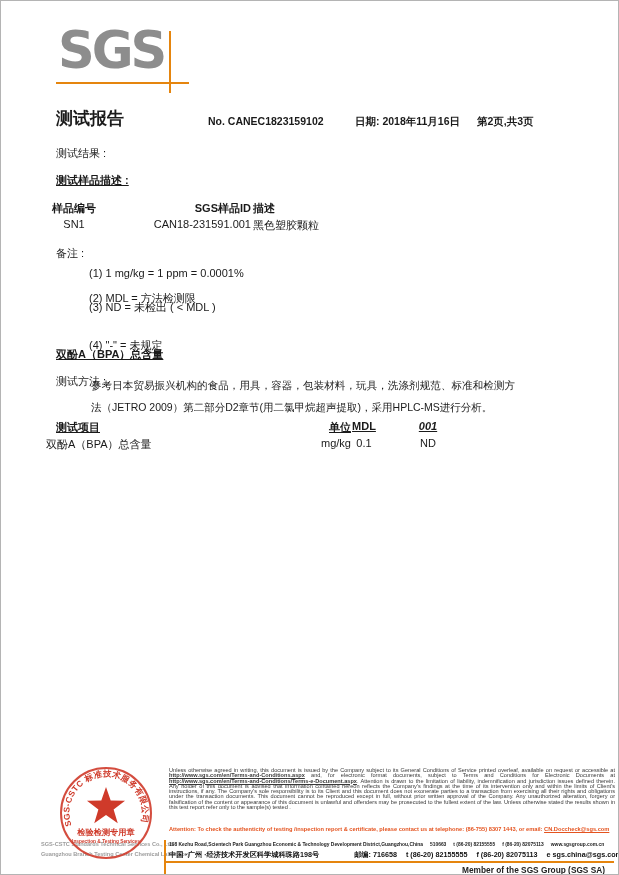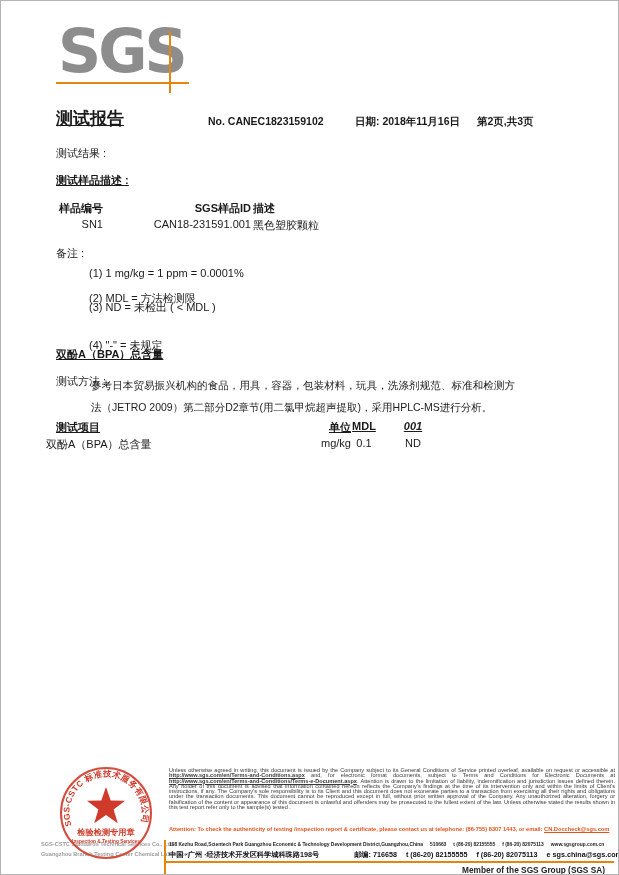--- a/index.html
+++ b/index.html
@@ -4,55 +4,55 @@
 <style>
   html,body{margin:0;padding:0;background:#fff;}
   .page{
     position:relative;width:617px;height:873px;margin:0;
     background:#ffffff;border:1px solid #b4b4b4;overflow:hidden;
     font-family:"Liberation Sans", sans-serif;color:#1a1a1a;
   }
   .abs{position:absolute;white-space:nowrap;}
 
   
-  .logo-text{position:absolute;left:57px;top:20px;font-size:60px;font-weight:bold;
+  .logo-text{position:absolute;left:57px;top:20px;font-size:51px;font-weight:bold;
     color:#8d8d8d;letter-spacing:-3px;font-family:"DejaVu Sans", sans-serif;line-height:60px;}
   .logo-hline{position:absolute;left:55px;top:81px;width:133px;height:2px;background:#e5850e;}
   .logo-vline{position:absolute;left:168px;top:30px;width:2px;height:62px;background:#e5850e;}
 
   
-  .doc-title{left:55px;top:106px;font-size:17px;font-weight:bold;text-decoration:underline;}
+  .doc-title{left:55px;top:106px;font-size:17px;font-weight:bold;}
   .hdr{font-size:10.5px;font-weight:bold;top:114px;}
   .hdr-no{left:207px;}
   .hdr-date{left:354px;}
   .hdr-page{left:476px;}
 
   
   .b{font-size:11px;}
   .results-label{left:55px;top:145px;}
   .sample-desc-title{left:55px;top:172px;font-weight:bold;text-decoration:underline;text-align:center;}
-  .st-c1{left:44px;width:58px;text-align:right;}
+  .st-c1{left:44px;width:58px;text-align:center;}
   .st-c2{left:140px;width:110px;text-align:right;}
   .st-c3{left:252px;}
   .st-h{top:200px;font-weight:bold;}
   .st-r{top:217px;}
   .remarks-label{left:55px;top:245px;}
   .note{left:88px;text-align:right;}
   .note-1{top:266px;} .note-2{top:290px;} .note-3{top:299px;} .note-4{top:337px;}
   .bpa-title{left:55px;top:346px;font-weight:bold;text-decoration:underline;}
   .method-label{left:55px;top:373px;}
   .method-text{position:absolute;left:90px;top:373px;width:424px;font-size:10.5px;
     line-height:22px;white-space:normal;text-align:justify;}
   .rt-h{top:419px;font-weight:bold;text-decoration:underline;}
   .rt-r{top:436px;}
   .rt-item-h{left:55px;}
   .rt-item{left:45px;}
   .rt-unit{left:290px;width:60px;text-align:right;}
   .rt-mdl{left:340px;width:46px;text-align:center;}
-  .rt-001{left:388px;width:48px;text-align:center;}
+  .rt-001{left:403px;width:48px;text-align:center;}
   .it{font-style:italic;}
 
   
   .company-gray{left:40px;font-size:5.6px;font-weight:bold;color:#9c9c9c;}
   .cg-1{top:840px;} .cg-2{top:849.5px;}
   .stamp{position:absolute;left:48px;top:762px;z-index:3;}
   .disclaimer{position:absolute;left:168px;top:767px;width:446px;font-size:5.6px;
     line-height:5.3px;text-align:justify;color:#3a3a3a;white-space:normal;}
   .disclaimer .lnk{text-decoration:underline;font-weight:bold;}
   .attention{position:absolute;left:168px;top:826px;width:448px;font-size:5.7px;

